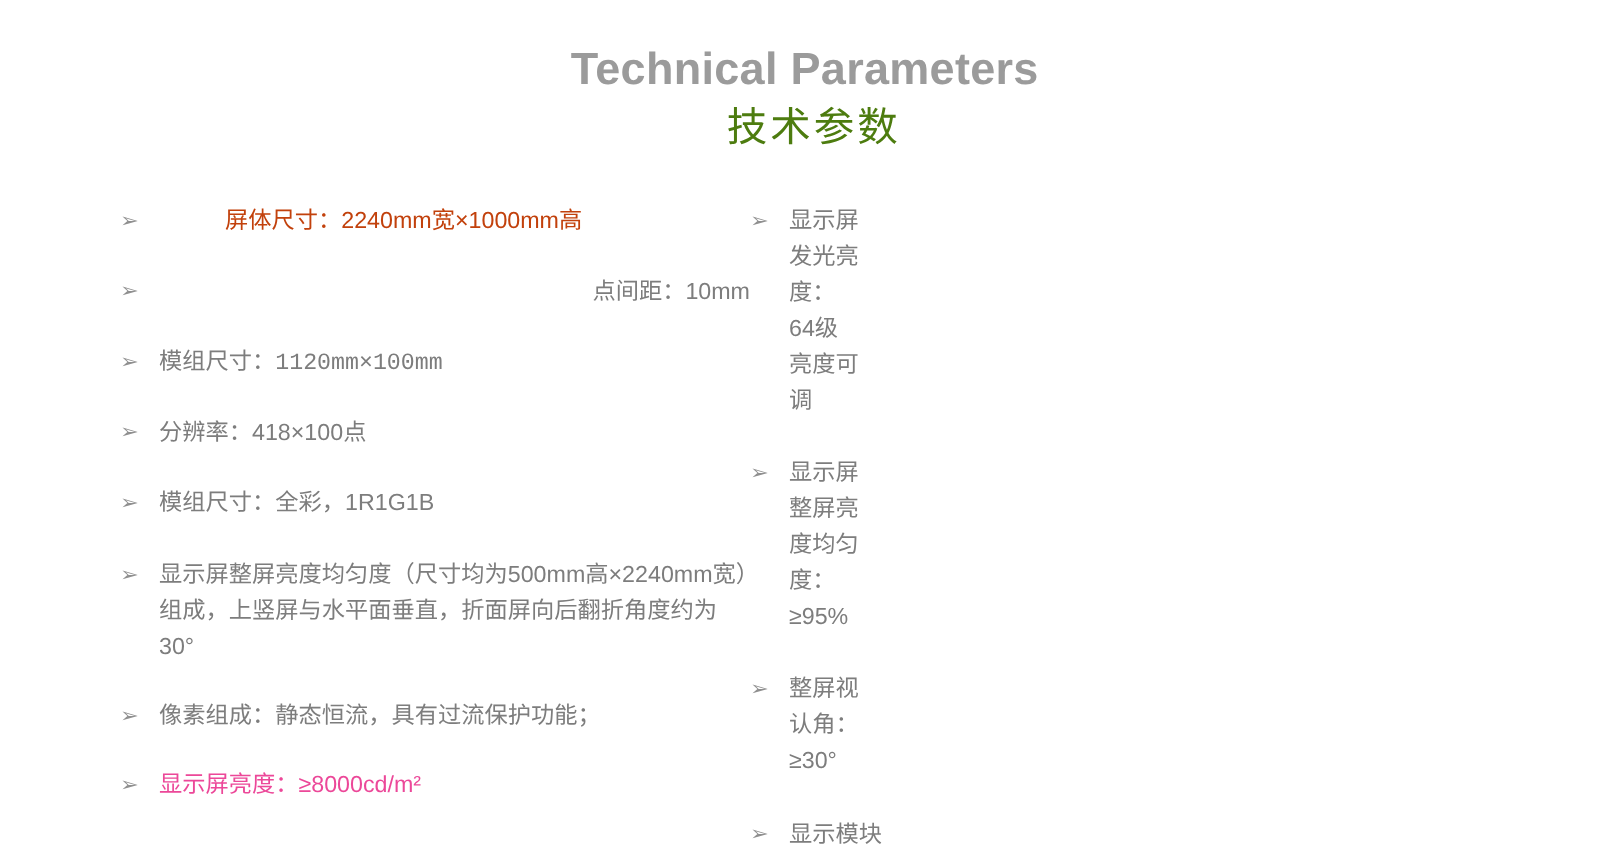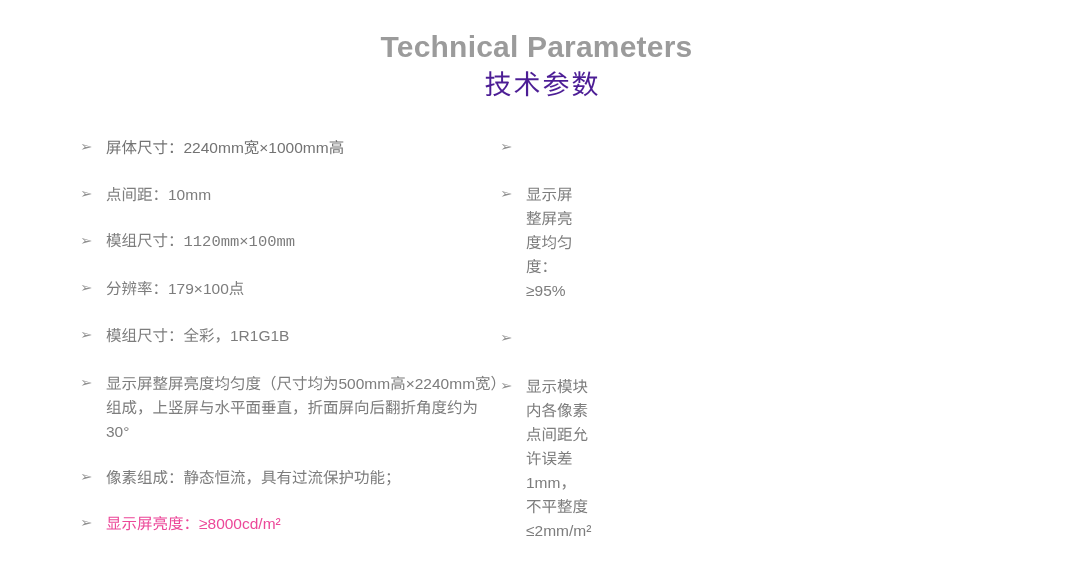--- a/index.html
+++ b/index.html
@@ -99,42 +99,42 @@
     white-space: pre-line;
   }
 </style>
 </head>
 <body style="background: rgb(255, 255, 255);">
 
 <div class="page">
 
   <div class="heading">
     <h1 class="title-en" style="color: rgb(155, 155, 155);">Technical Parameters</h1>
-    <h2 class="title-cn" style="color: #4c1d95; margin-left: 12px;">技术参数</h2>
+    <h2 class="title-cn" style="color: #4d7c0f; margin-left: 12px;">技术参数</h2>
   </div>
 
   <div class="columns">
 
     <div class="column column-left">
       <ul class="spec-list">
         <li class="spec-item" style="margin-top: 0px;">
           <span class="bullet">➢</span>
-          <span class="spec-text" style="color: #737373;">屏体尺寸：2240mm宽×1000mm高</span>
+          <span class="spec-text" style="color: #c2410c; margin-left: 44px;">屏体尺寸：2240mm宽×1000mm高</span>
         </li>
         <li class="spec-item" style="margin-top: 23px;">
           <span class="bullet">➢</span>
-          <span class="spec-text" style="color: rgb(125, 125, 125);">点间距：10mm</span>
+          <span class="spec-text" style="color: rgb(125, 125, 125); text-align: right;">点间距：10mm</span>
         </li>
         <li class="spec-item" style="margin-top: 23px;">
           <span class="bullet">➢</span>
           <span class="spec-text" style="color: rgb(125, 125, 125); font-family: Liberation Mono, monospace;">模组尺寸：1120mm×100mm</span>
         </li>
         <li class="spec-item" style="margin-top: 23px;">
           <span class="bullet">➢</span>
-          <span class="spec-text" style="color: rgb(125, 125, 125);">分辨率：179×100点</span>
+          <span class="spec-text" style="color: rgb(125, 125, 125);">分辨率：418×100点</span>
         </li>
         <li class="spec-item" style="margin-top: 23px;">
           <span class="bullet">➢</span>
           <span class="spec-text" style="color: rgb(125, 125, 125);">模组尺寸：全彩，1R1G1B</span>
         </li>
         <li class="spec-item" style="margin-top: 24px;">
           <span class="bullet">➢</span>
           <span class="spec-text" style="color: rgb(125, 125, 125);">显示屏整屏亮度均匀度（尺寸均为500mm高×2240mm宽）组成，上竖屏与水平面垂直，折面屏向后翻折角度约为30°</span>
         </li>
         <li class="spec-item" style="margin-top: 22px;">
@@ -145,27 +145,29 @@
           <span class="bullet">➢</span>
           <span class="spec-text" style="color: #ec4899;">显示屏亮度：≥8000cd/m²</span>
         </li>
       </ul>
     </div>
 
     <div class="column column-right">
       <ul class="spec-list">
         <li class="spec-item" style="margin-top: 0px;">
           <span class="bullet">➢</span>
+          <span class="spec-text" style="color: rgb(125, 125, 125);">显示屏发光亮度：64级亮度可调</span>
         </li>
         <li class="spec-item" style="margin-top: 24px;">
           <span class="bullet">➢</span>
           <span class="spec-text" style="color: rgb(125, 125, 125);">显示屏整屏亮度均匀度：≥95%</span>
         </li>
         <li class="spec-item" style="margin-top: 24px;">
           <span class="bullet">➢</span>
+          <span class="spec-text" style="color: rgb(125, 125, 125);">整屏视认角：≥30°</span>
         </li>
         <li class="spec-item" style="margin-top: 25px;">
           <span class="bullet">➢</span>
           <span class="spec-text" style="color: rgb(125, 125, 125);">显示模块内各像素点间距允许误差1mm，不平整度≤2mm/m²</span>
         </li>
 
       </ul>
     </div>
 
   </div>

